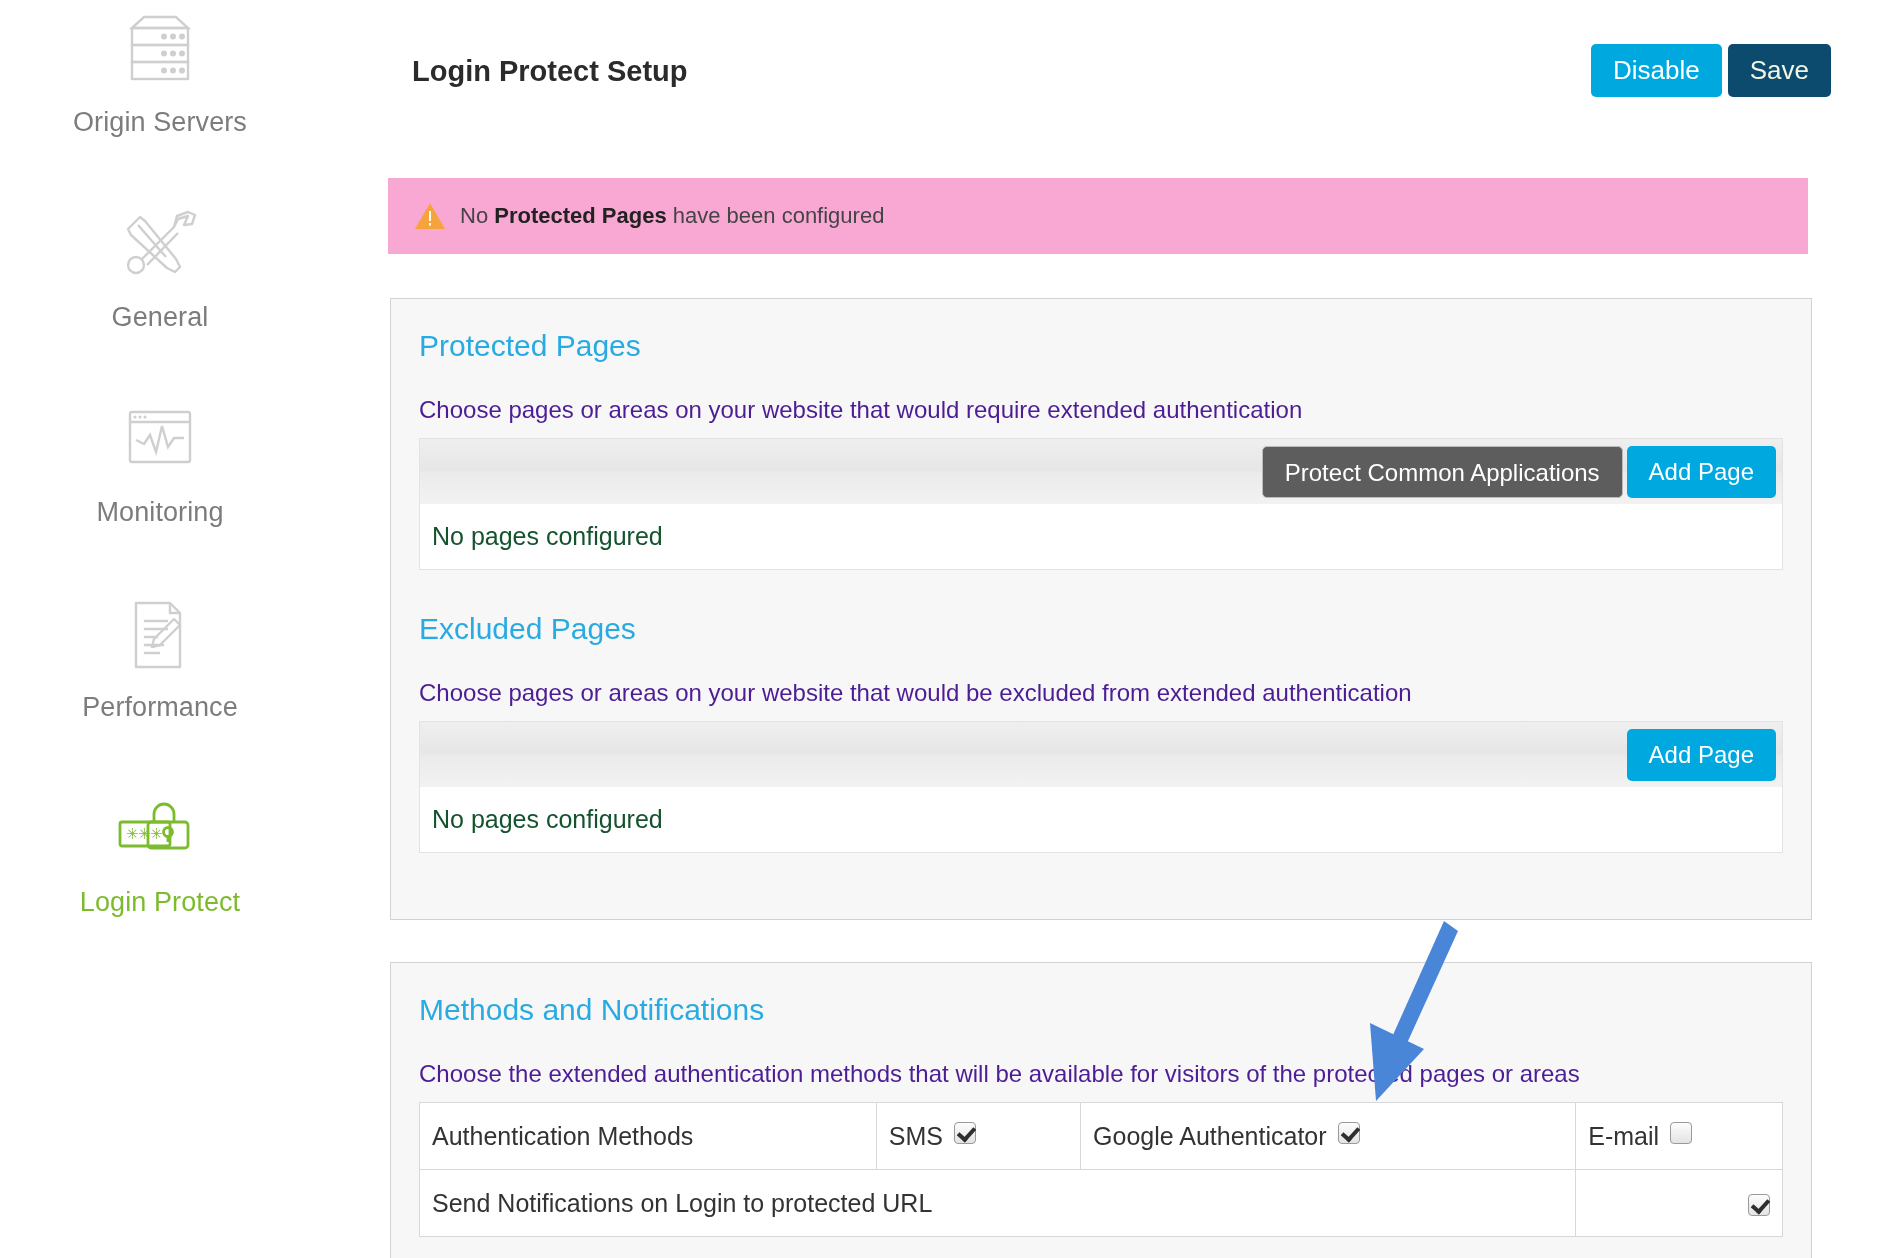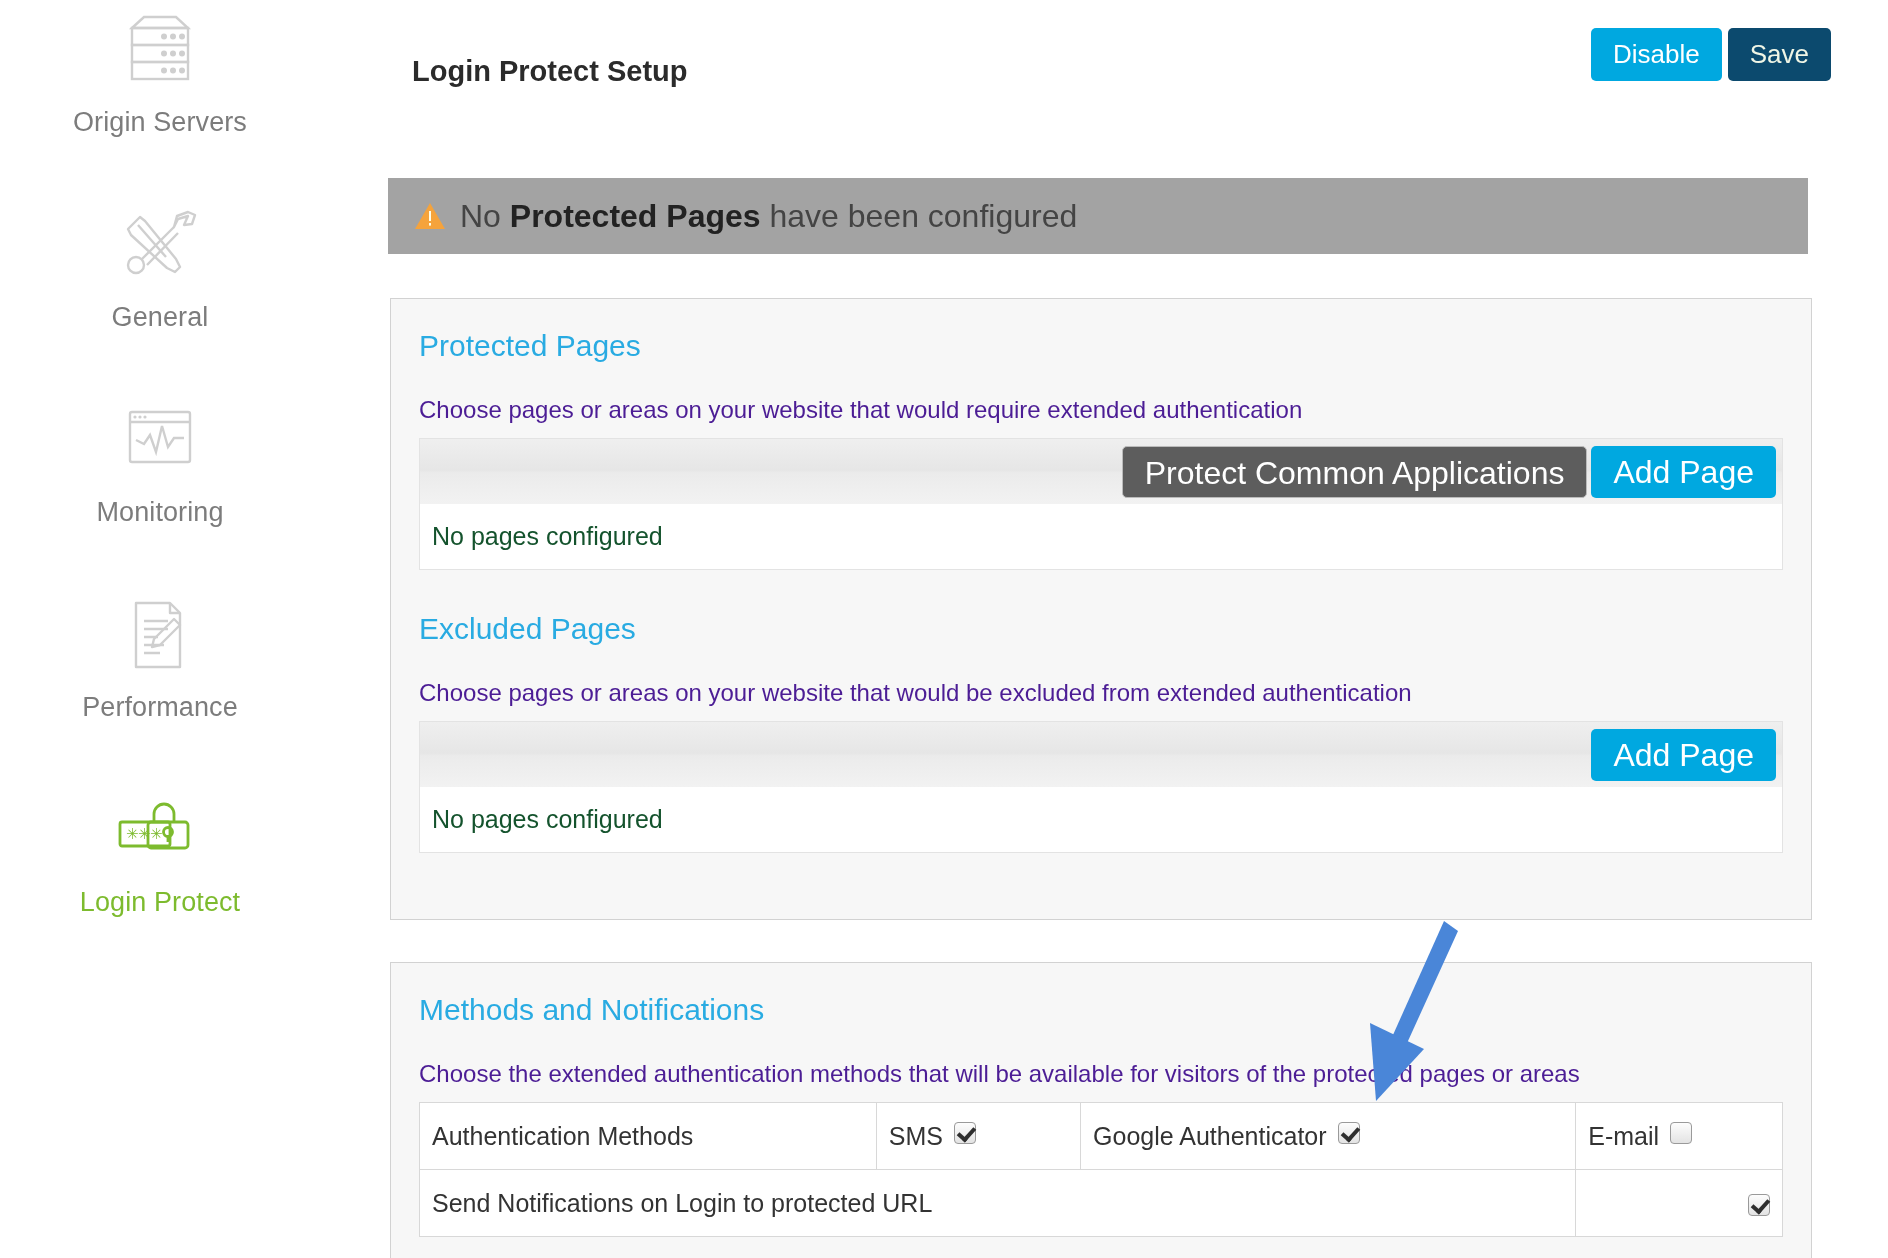--- a/index.html
+++ b/index.html
@@ -47,21 +47,21 @@
   .main { position: absolute; left: 320px; top: 0; width: 1568px; height: 1258px; }
 
   .page-header {
     position: absolute; left: 0; top: 0; width: 1568px; height: 128px;
   }
   .page-title {
     position: absolute; left: 92px; top: 55px;
     font-size: 29px; font-weight: bold; color: #2b2b2b;
   }
   .header-actions {
-    position: absolute; right: 57px; top: 28px;
+    position: absolute; right: 57px; top: 44px;
     display: flex; gap: 6px;
   }
   .btn {
     border: none; border-radius: 5px;
     font-size: 26px;
     font-family: "Liberation Sans", sans-serif;
     cursor: pointer;
     padding: 0 22px;
     height: 53px;
     line-height: 53px;
@@ -69,24 +69,24 @@
     white-space: nowrap;
   }
   .btn-primary { background: #00a8e0; }
   .btn-disabled { background: #0c4a6e; color: #f0f6e6; cursor: default; }
   .btn-dark { background: #5d5d5d; border: 1px solid #bbb; }
 
   
   .warn-banner {
     position: absolute; left: 68px; top: 178px;
     width: 1420px; height: 76px;
-    background: #a3a3a3;
+    background: #f9a8d4;
     display: flex; align-items: center;
     padding-left: 26px;
-    font-size: 32px; color: #444;
+    font-size: 22px; color: #444;
   }
   .warn-icon { margin-right: 14px; display: flex; align-items: center; }
   .warn-text b { color: #222; font-weight: bold; }
 
   
   .panel {
     position: absolute; left: 70px;
     width: 1422px;
     background: #f7f7f7;
     border: 1px solid #d2d2d2;
@@ -108,21 +108,21 @@
     position: relative;
     height: 66px;
     background: linear-gradient(#efefef, #e6e6e6 48%, #ebebeb 52%, #f2f2f2);
     border: 1px solid #e3e3e3;
     border-bottom: none;
   }
   .toolbar-buttons {
     position: absolute; right: 6px; top: 7px;
     display: flex; gap: 4px;
   }
-  .toolbar .btn { height: 52px; line-height: 52px; font-size: 32px; border-radius: 5px; }
+  .toolbar .btn { height: 52px; line-height: 52px; font-size: 24px; border-radius: 5px; }
 
   .list-body {
     background: #ffffff;
     border: 1px solid #e3e3e3;
     border-top: none;
     height: 66px;
     display: flex; align-items: center;
     padding-left: 12px;
     font-size: 25px; color: #14532d;
   }

